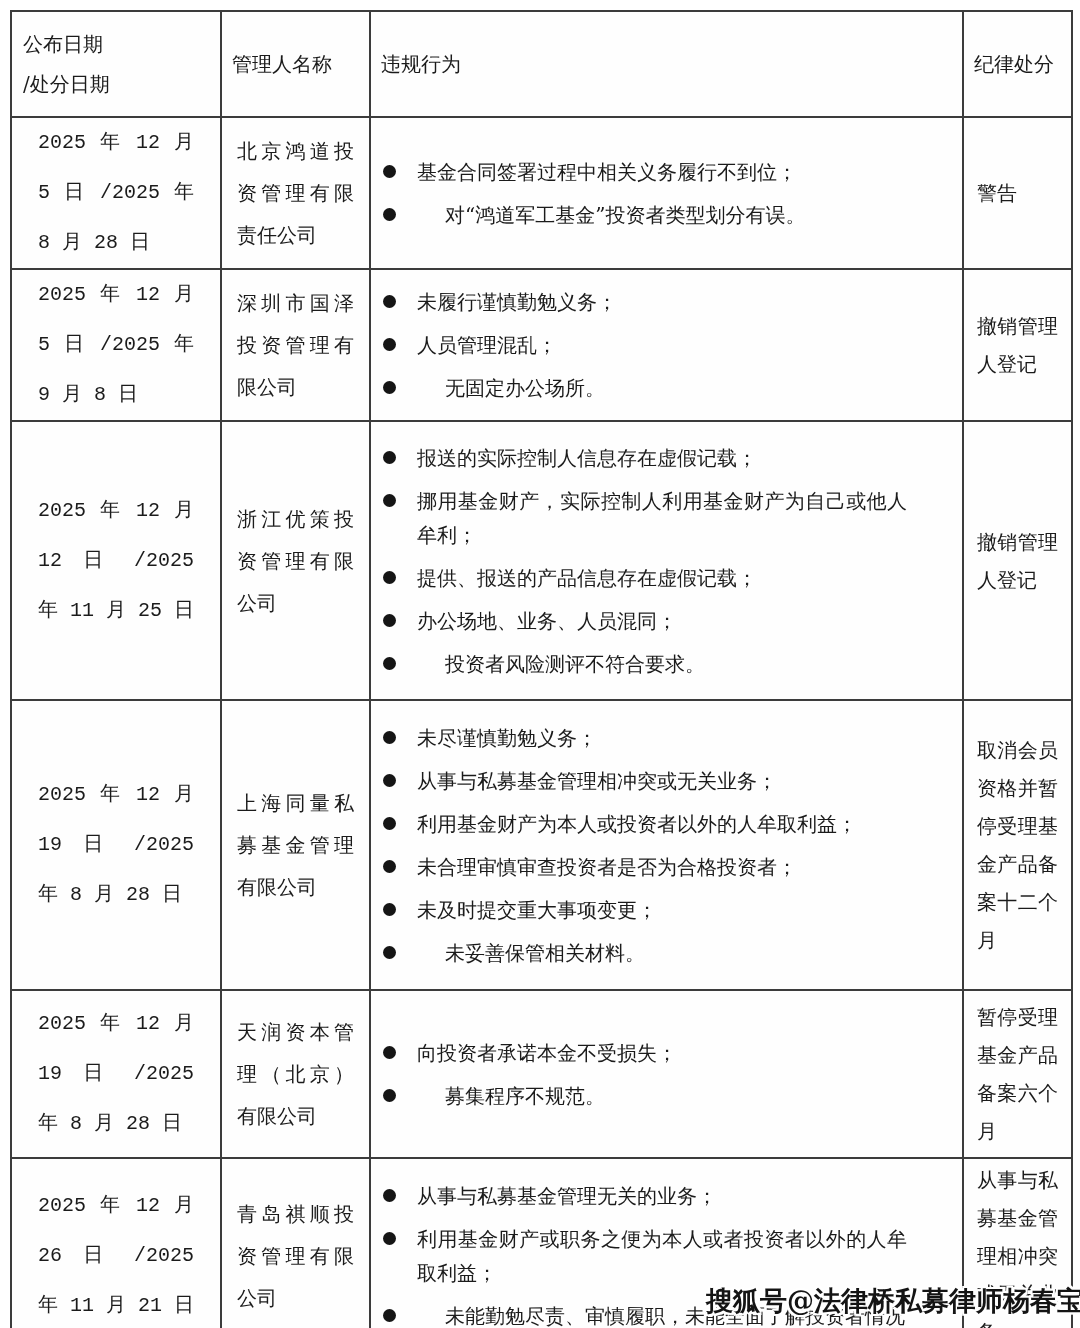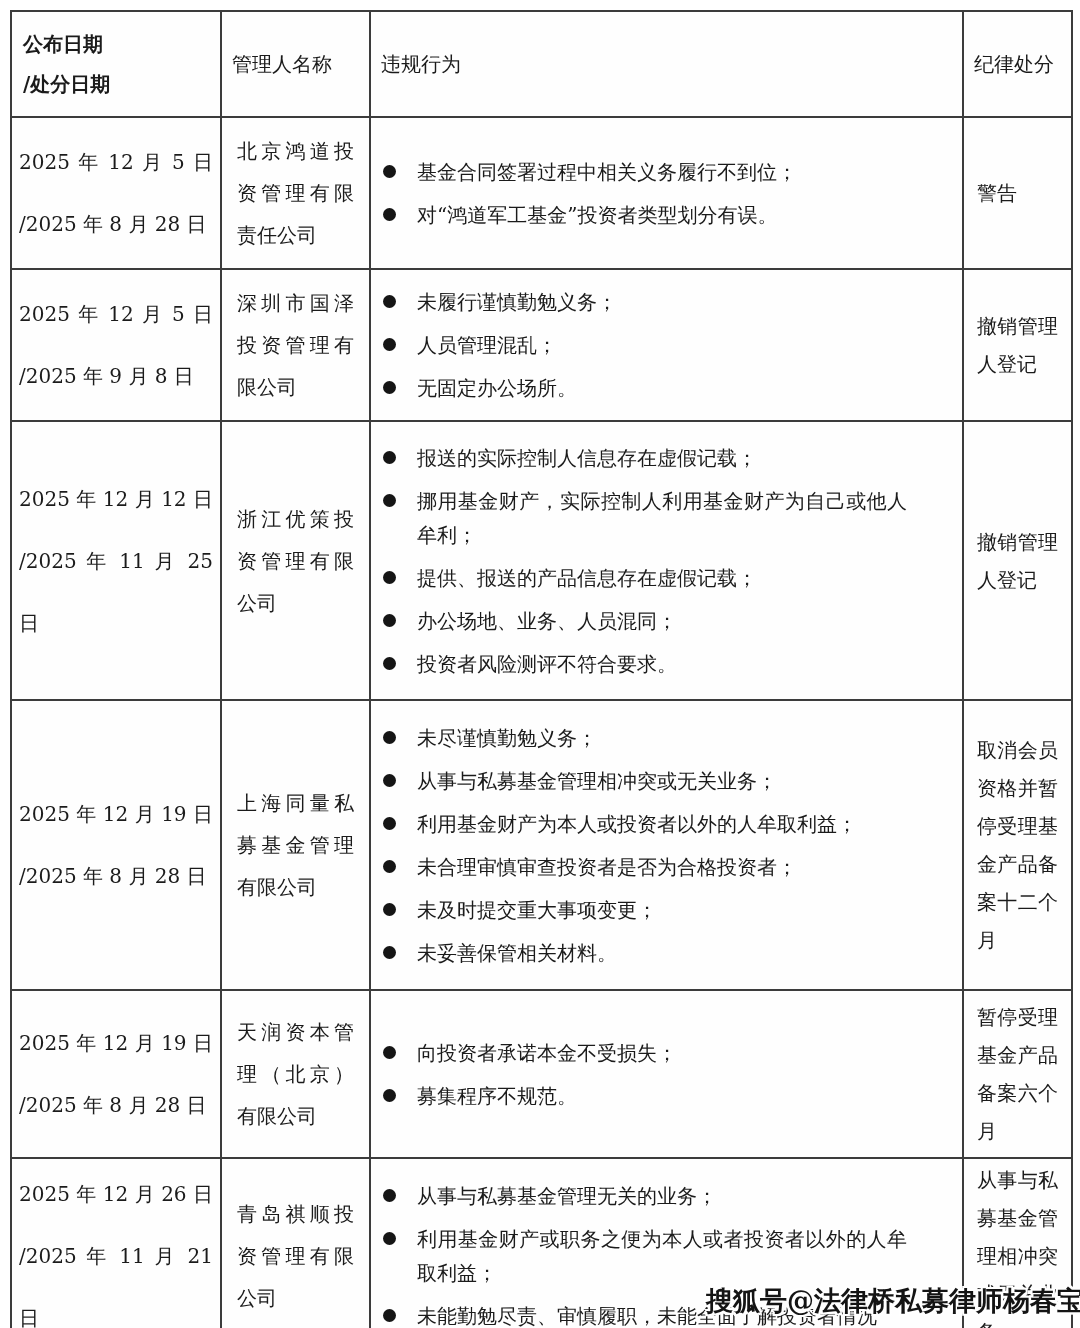--- a/index.html
+++ b/index.html
@@ -23,38 +23,39 @@
     table-layout: fixed;
     background: #fefefe;
   }
   td, th {
     border: 2px solid #3c3c3c;
     vertical-align: middle;
     font-weight: normal;
     padding: 0;
   }
   
-  th.h-date   { padding: 12px 11px; text-align: left; line-height: 40px; font-weight: bold; }
+  th.h-date   { padding: 12px 11px; text-align: left; line-height: 40px; }
   th.h-plain  { padding: 0 10px; text-align: left; line-height: 28px; }
   
   td.c-date {
-    padding: 0 7px;
-    text-align: justify;
-    line-height: 62px;
+    padding: 0 26px;
+    text-align: justify;
+    line-height: 50px;
+    font-family: Liberation Mono, monospace;
   }
   
   td.c-manager {
     padding: 12px 15px;
     text-align: justify;
     line-height: 42px;
   }
   
   td.c-violations { padding: 10px 0 10px 12px; margin-left: 29px; }
   .violation { display: flex; align-items: flex-start; margin: 0 0 9px 0; }
-  .violation:last-child { margin-bottom: 0; }
+  .violation:last-child { margin-bottom: 0; gap: 28px; }
   .bullet {
     flex: 0 0 13px; width: 13px; height: 13px;
     margin: 10px 21px 0 0;
     border-radius: 50%;
     background: #151515;
   }
   .v-text {
     flex: 0 0 490px; width: 490px;
     text-align: justify;
     line-height: 34px;

